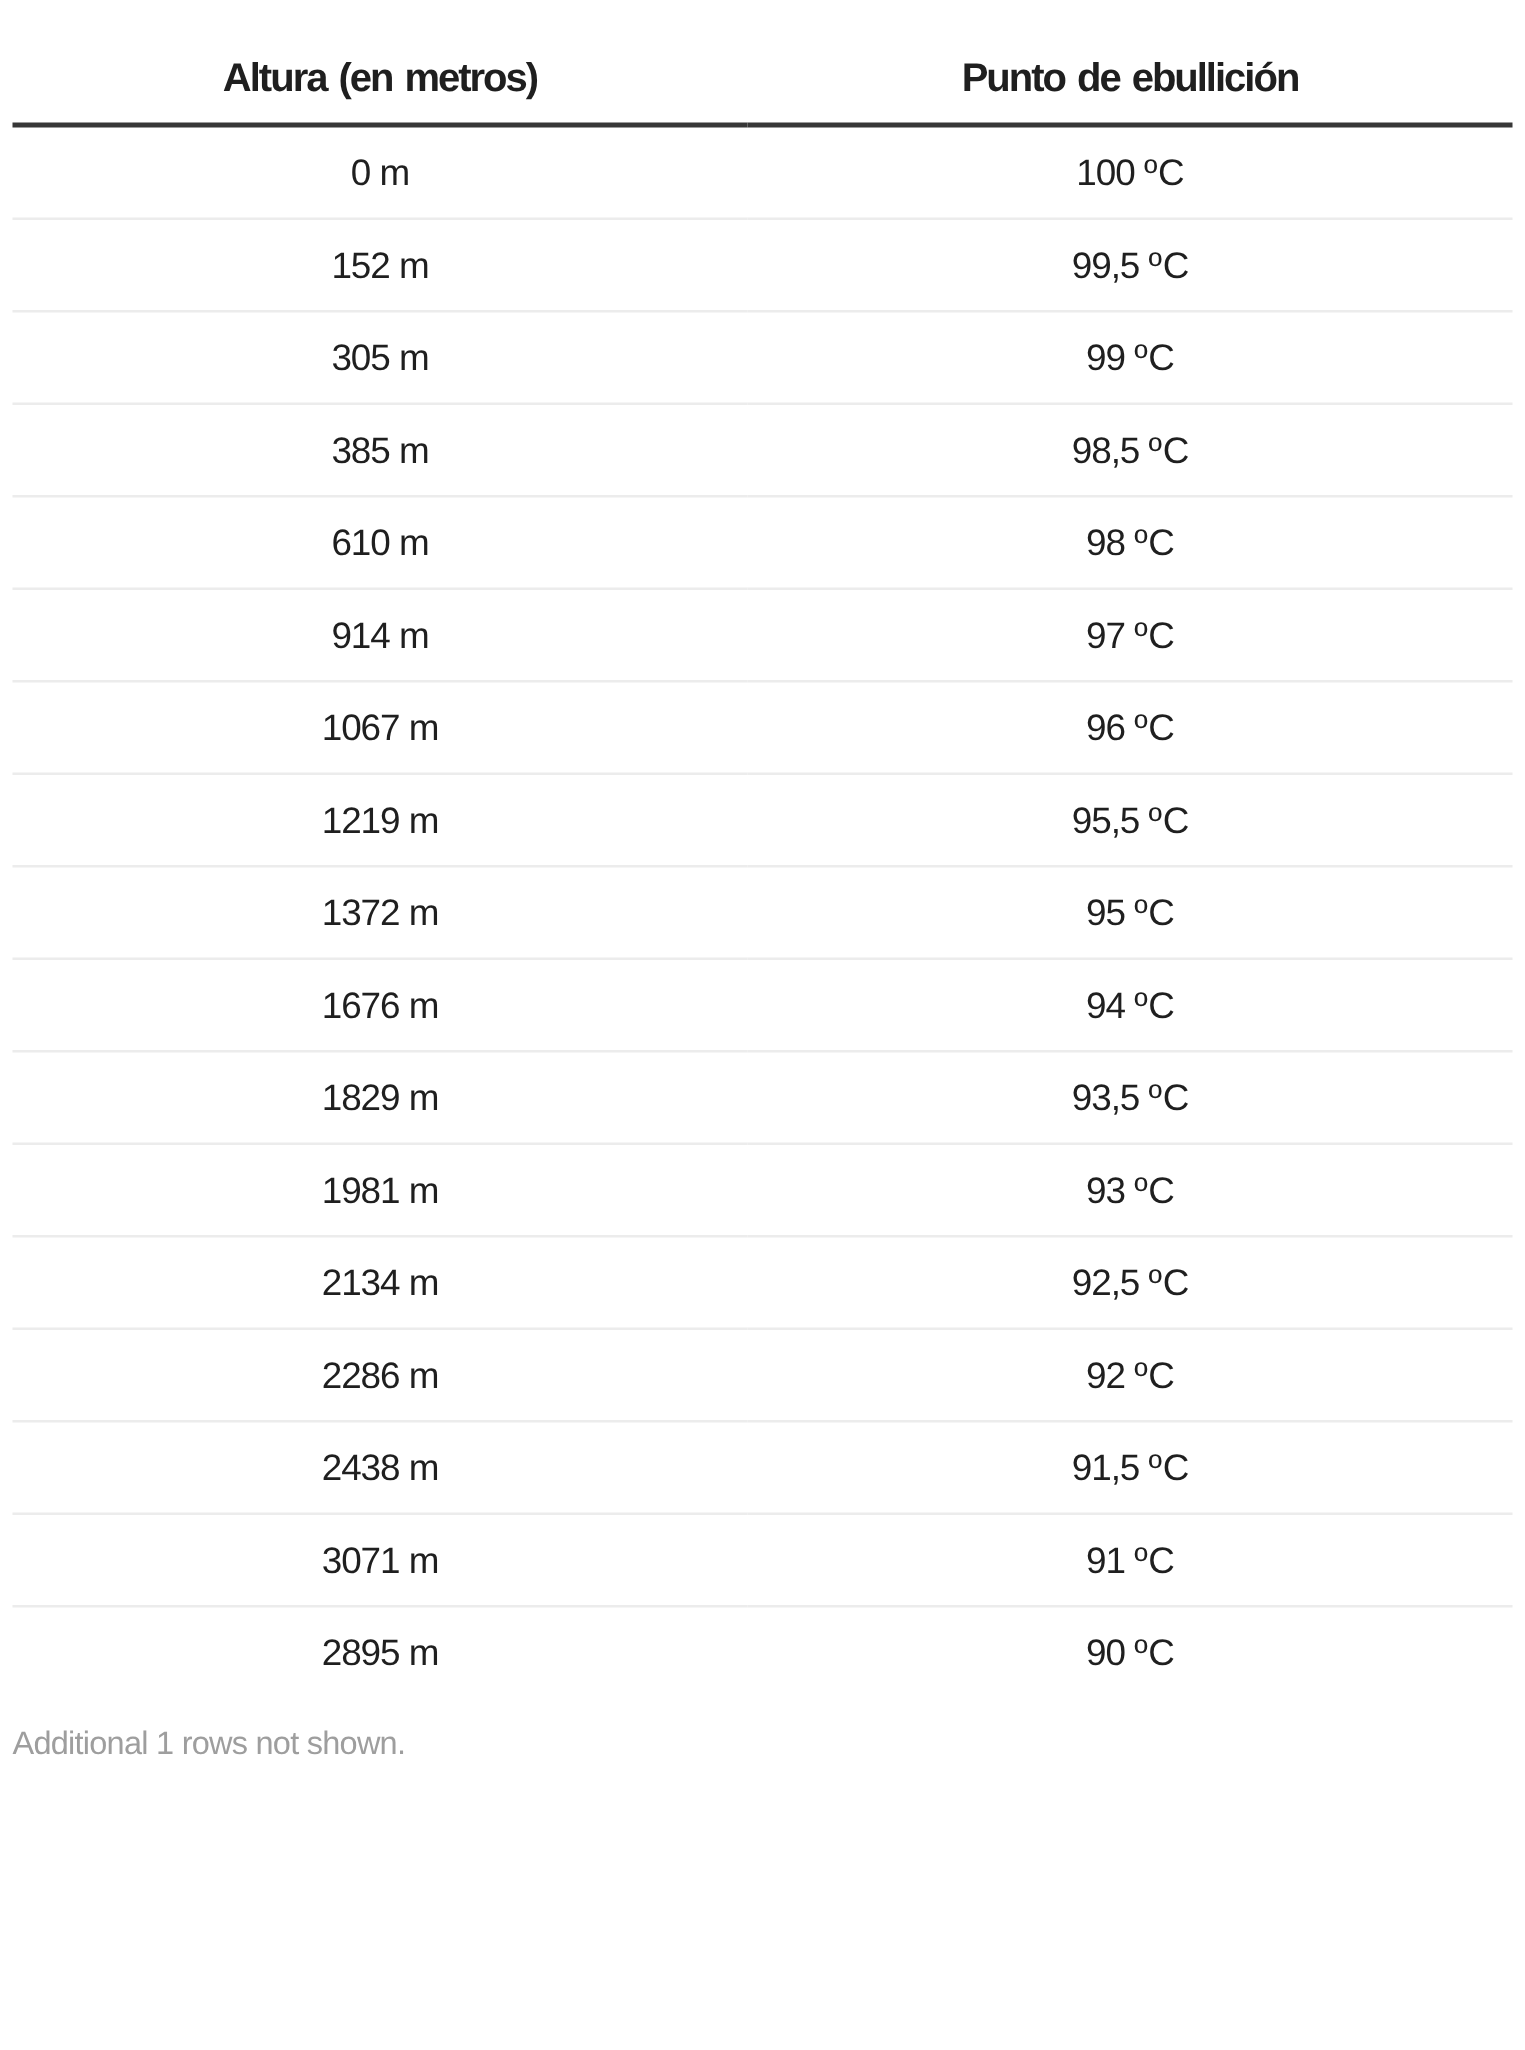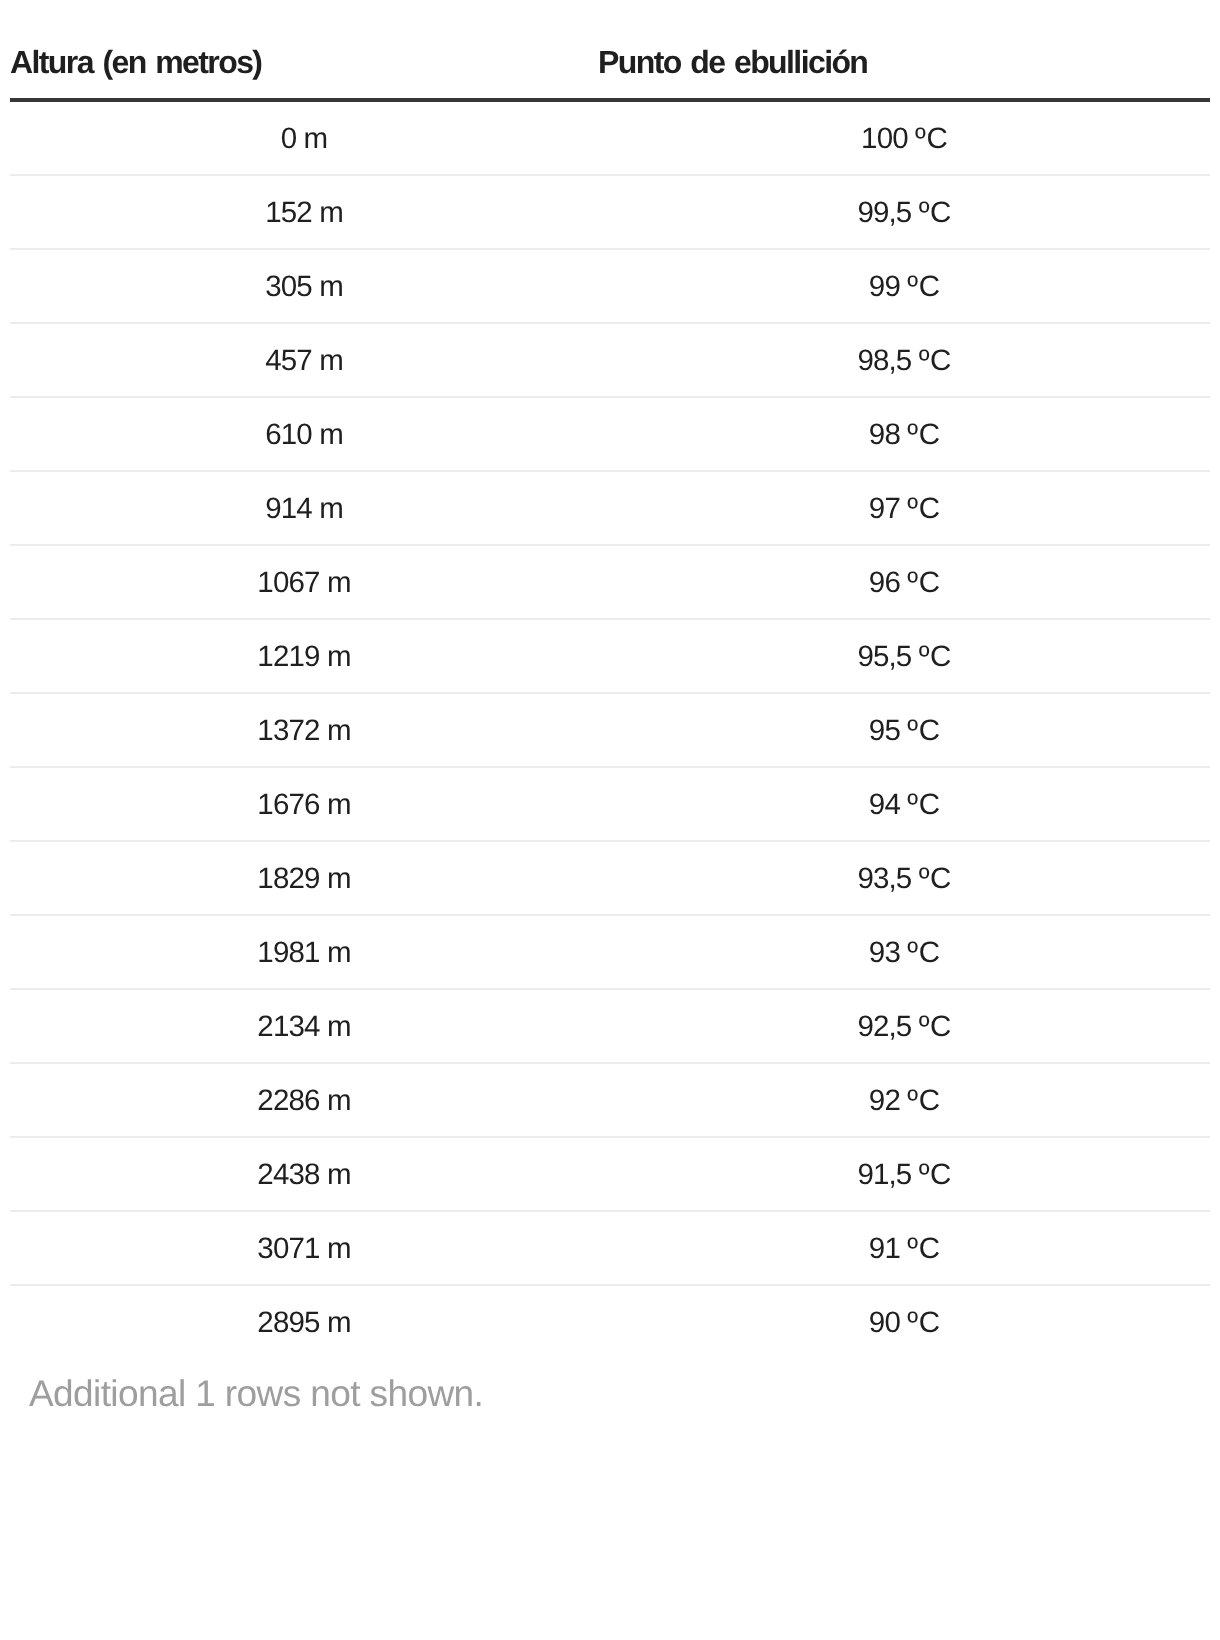--- a/index.html
+++ b/index.html
@@ -11,21 +11,21 @@
     text-rendering: geometricPrecision;
     will-change: transform;
     transform: translateZ(0);
     overflow:hidden;
   }
   .wrap { padding: 0 10px; box-sizing: border-box; width:1220px; }
   table.data { border-collapse: collapse; width:1200px; table-layout: fixed; }
   table.data col.c1 { width:588px; }
   table.data col.c2 { width:612px; }
   table.data th {
-    text-align:left;
+    text-align:center;
     font-weight:700;
     font-size:32px;
     letter-spacing:-1.6px;
     word-spacing:2.3px;
     line-height:36px;
     color:#1f1f1f;
     padding: 44px 0 18px 0;
     border-bottom: 4px solid #373737;
   }
   table.data td {
@@ -33,21 +33,21 @@
     letter-spacing:-0.85px;
     line-height:32px;
     color:#1f1f1f;
     font-weight:400;
     border-bottom: 2px solid #ececec;
     padding: 21px 0 19px 0;
     text-align: center;
   }
   table.data tbody tr:last-child td { border-bottom: none; }
   .deg { margin-right: 1.4px; }
-  .footnote { font-size:37px; letter-spacing:-0.6px; line-height:30px; color:#9e9e9e; padding-top:21px;margin-left:19px; }
+  .footnote { font-size:26px; letter-spacing:-0.6px; line-height:30px; color:#9e9e9e; padding-top:21px; }
 </style>
 </head>
 <body>
 
 <div class="wrap">
   <table class="data">
     <colgroup>
         <col class="c1">
         <col class="c2">
       </colgroup>
@@ -65,21 +65,21 @@
       </tr>
         <tr class="">
         <td class="col-altura">152 m</td>
         <td class="col-punto">99,5 <span class="deg">º</span>C</td>
       </tr>
         <tr class="">
         <td class="col-altura">305 m</td>
         <td class="col-punto">99 <span class="deg">º</span>C</td>
       </tr>
         <tr class="">
-        <td class="col-altura">457 m</td>
+        <td class="col-altura">385 m</td>
         <td class="col-punto">98,5 <span class="deg">º</span>C</td>
       </tr>
         <tr class="">
         <td class="col-altura">610 m</td>
         <td class="col-punto">98 <span class="deg">º</span>C</td>
       </tr>
         <tr class="">
         <td class="col-altura">914 m</td>
         <td class="col-punto">97 <span class="deg">º</span>C</td>
       </tr>

